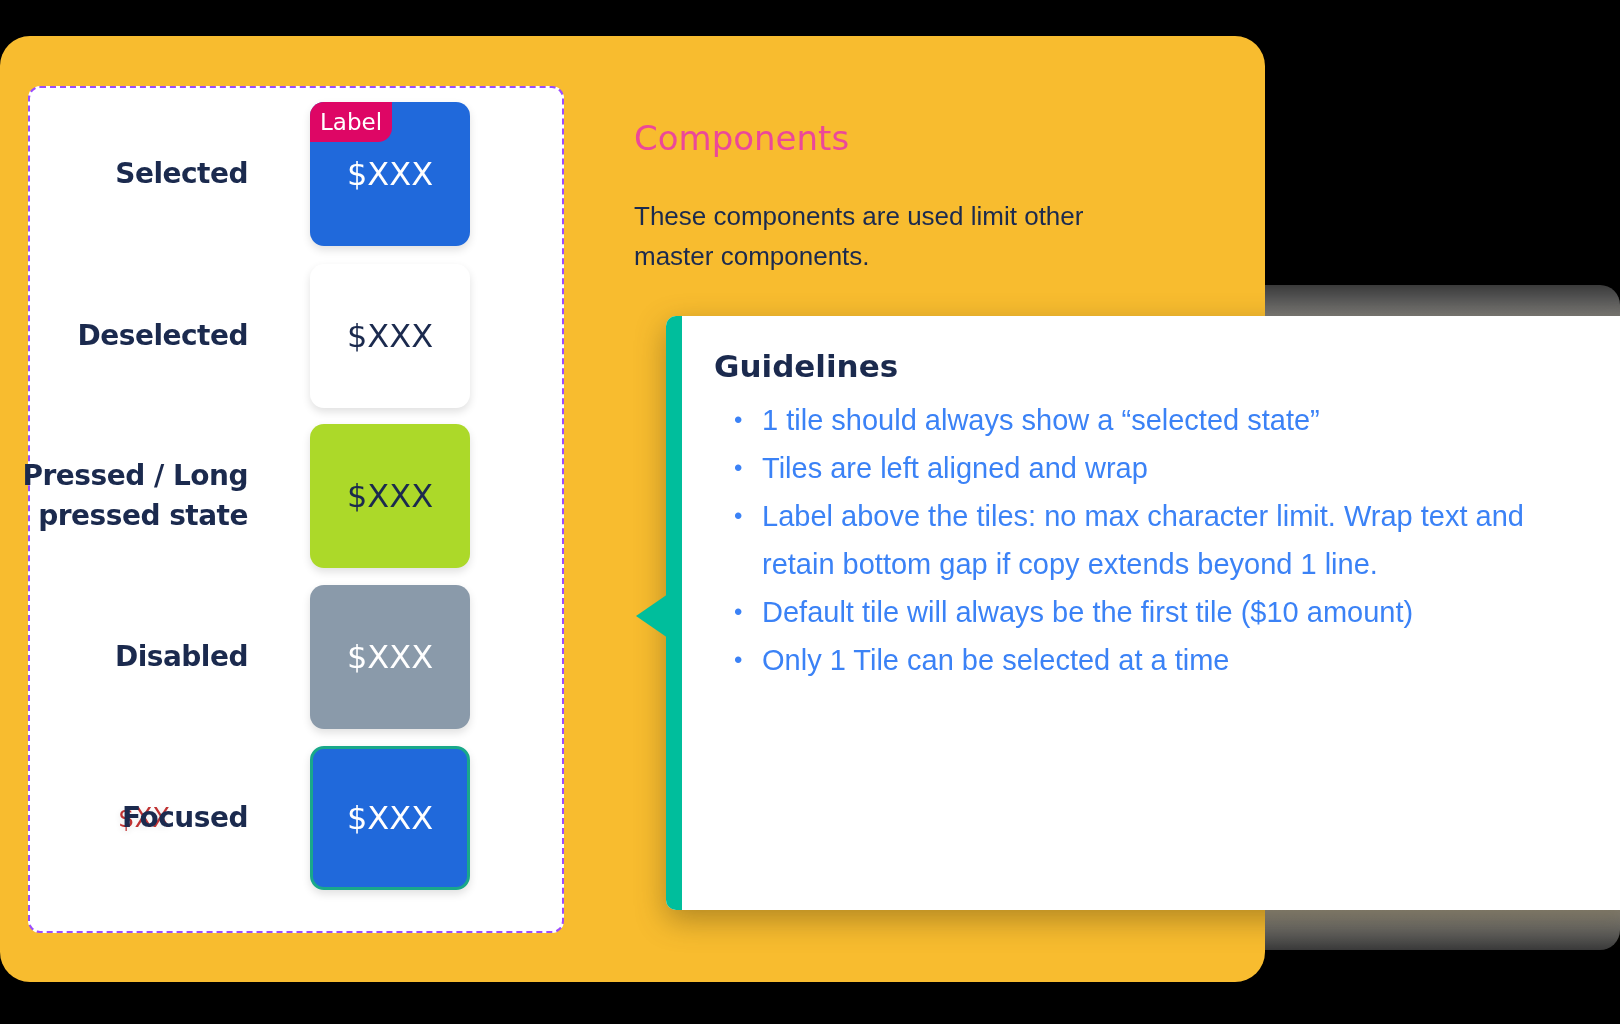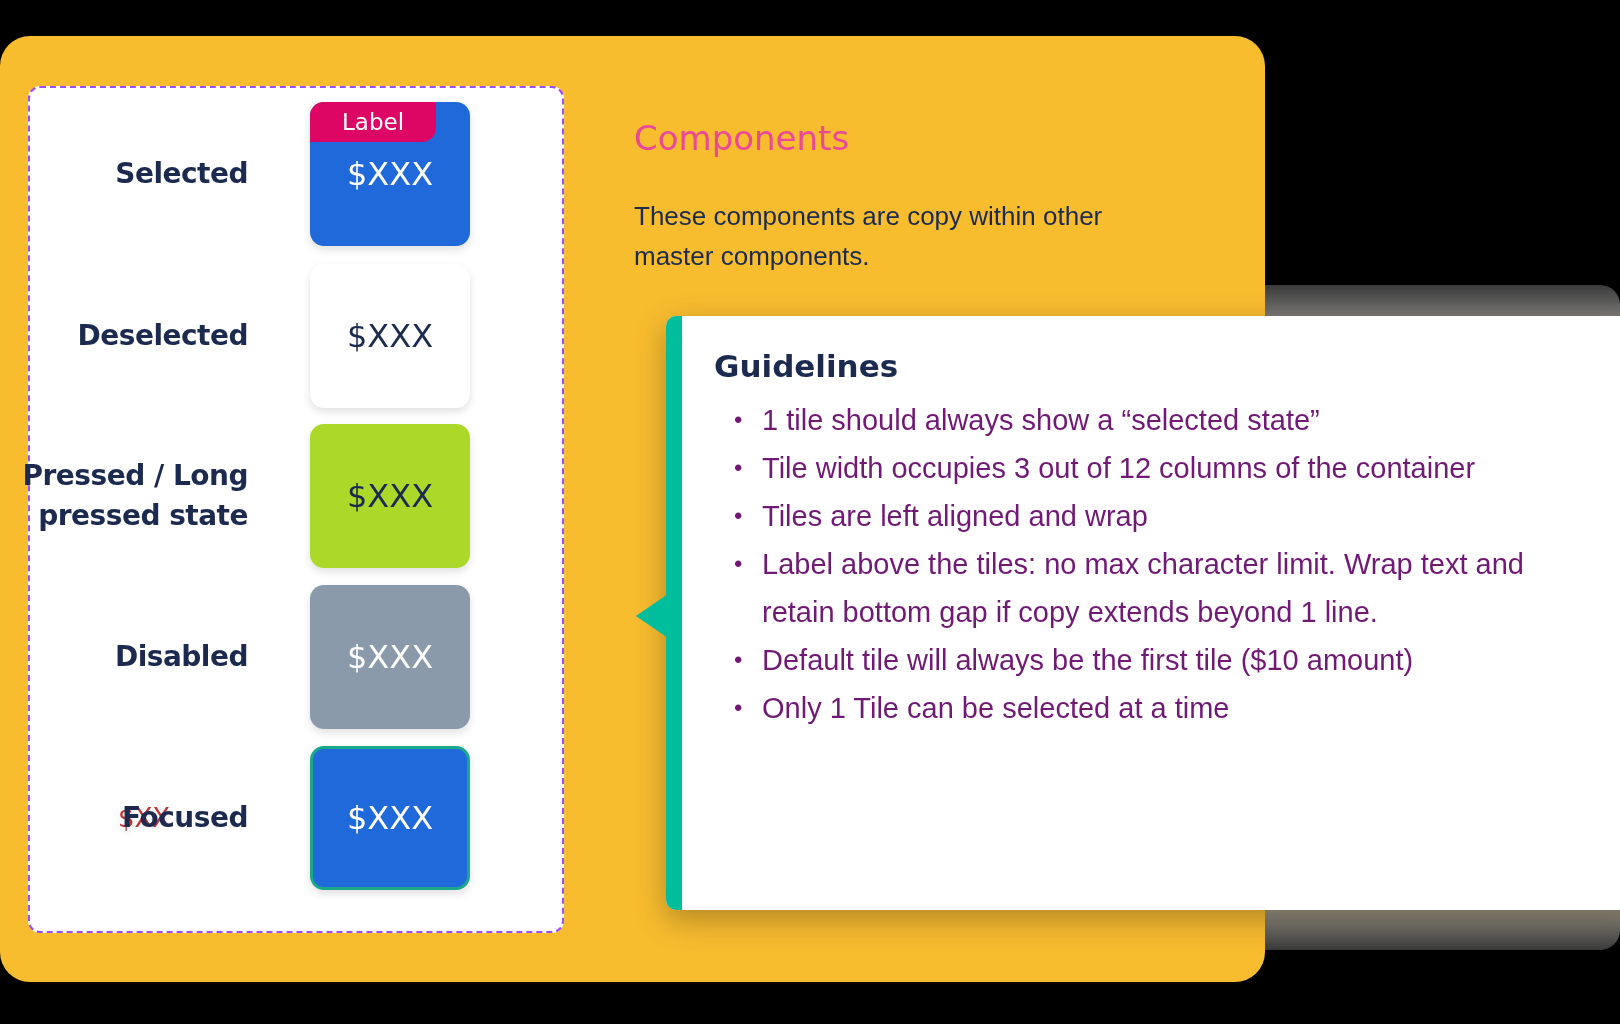--- a/index.html
+++ b/index.html
@@ -26,21 +26,21 @@
     border-radius: 14px; display: flex; align-items: center; justify-content: center;
     font-family: "DejaVu Sans", sans-serif; font-size: 32px;
     box-shadow: 0 4px 8px rgba(0,0,0,0.12);
   }
   .tile-selected { background: #2069db; color: #fff; }
   .tile-deselected { background: #fff; color: #1b2a4e; }
   .tile-pressed { background: #acd929; color: #1b2a4e; }
   .tile-disabled { background: #8a9aaa; color: #fff; }
   .tile-focused { background: #2069db; color: #fff; border: 3px solid #19a88a; }
   .tile-badge {
-    position: absolute; left: 0; top: 0; height: 40px; padding: 0 32px;
+    position: absolute; left: 0; top: 0; height: 40px; padding: 0 10px;
     background: #de0665; color: #fff; border-radius: 14px 0 14px 0;
     font-family: "DejaVu Sans", sans-serif; font-size: 23px; line-height: 40px;
   }
   .ghost-text {
     position: absolute; left: 60px; top: 0; height: 144px; display: flex; align-items: center;
     font-family: "DejaVu Sans", sans-serif; font-size: 26px; color: #b91c1c;
     text-shadow: 0 2px 8px rgba(0,0,0,0.15); opacity: 0.9; margin-left: 28px;
   }
 
   .components-title {
@@ -70,21 +70,21 @@
     position: absolute; left: -30px; top: 278px; width: 0; height: 0;
     border-top: 22px solid transparent; border-bottom: 22px solid transparent;
     border-right: 32px solid #00be9c;
   }
   .guidelines-title {
     position: absolute; left: 48px; top: 32px;
     font-family: "DejaVu Sans", sans-serif; font-weight: bold; font-size: 31px; color: #1b2a4e;
   }
   .guidelines-list {
     position: absolute; left: 48px; top: 80px; width: 860px; list-style: none;
-    font-family: "Liberation Sans", sans-serif; font-size: 29px; line-height: 48px; color: #701a75;
+    font-family: "Liberation Sans", sans-serif; font-size: 29px; line-height: 48px; color: #3b82f6;
   }
   .guidelines-list li { position: relative; padding-left: 48px; }
   .guidelines-list li::before {
     content: "•"; position: absolute; left: 20px; top: 0; font-size: 24px;
   }
 </style>
 </head>
 <body>
 
 <div class="yellow-panel"></div>
@@ -122,29 +122,28 @@
   <div class="state-row" style="top:658px;">
     <div class="ghost-text">$XX</div>
     <div class="state-label">Focused</div>
     <div class="tile tile-focused">
       <span>$XXX</span>
     </div>
   </div>
 </div>
 
 <div class="components-title">Components</div>
-<div class="components-desc">These components are copy within other master components.</div>
+<div class="components-desc">These components are used limit other master components.</div>
 
 <div class="shadow-slab"></div>
 
 <div class="guidelines-card">
   <div class="guidelines-accent"></div>
   <div class="guidelines-pointer"></div>
   <div class="guidelines-title">Guidelines</div>
   <ul class="guidelines-list">
     <li>1 tile should always show a “selected state”</li>
-    <li>Tile width occupies 3 out of 12 columns of the container</li>
     <li>Tiles are left aligned and wrap</li>
     <li>Label above the tiles: no max character limit. Wrap text and retain bottom gap if copy extends beyond 1 line.</li>
     <li>Default tile will always be the first tile ($10 amount)</li>
     <li>Only 1 Tile can be selected at a time</li>
   </ul>
 </div>
 
 </body></html>

